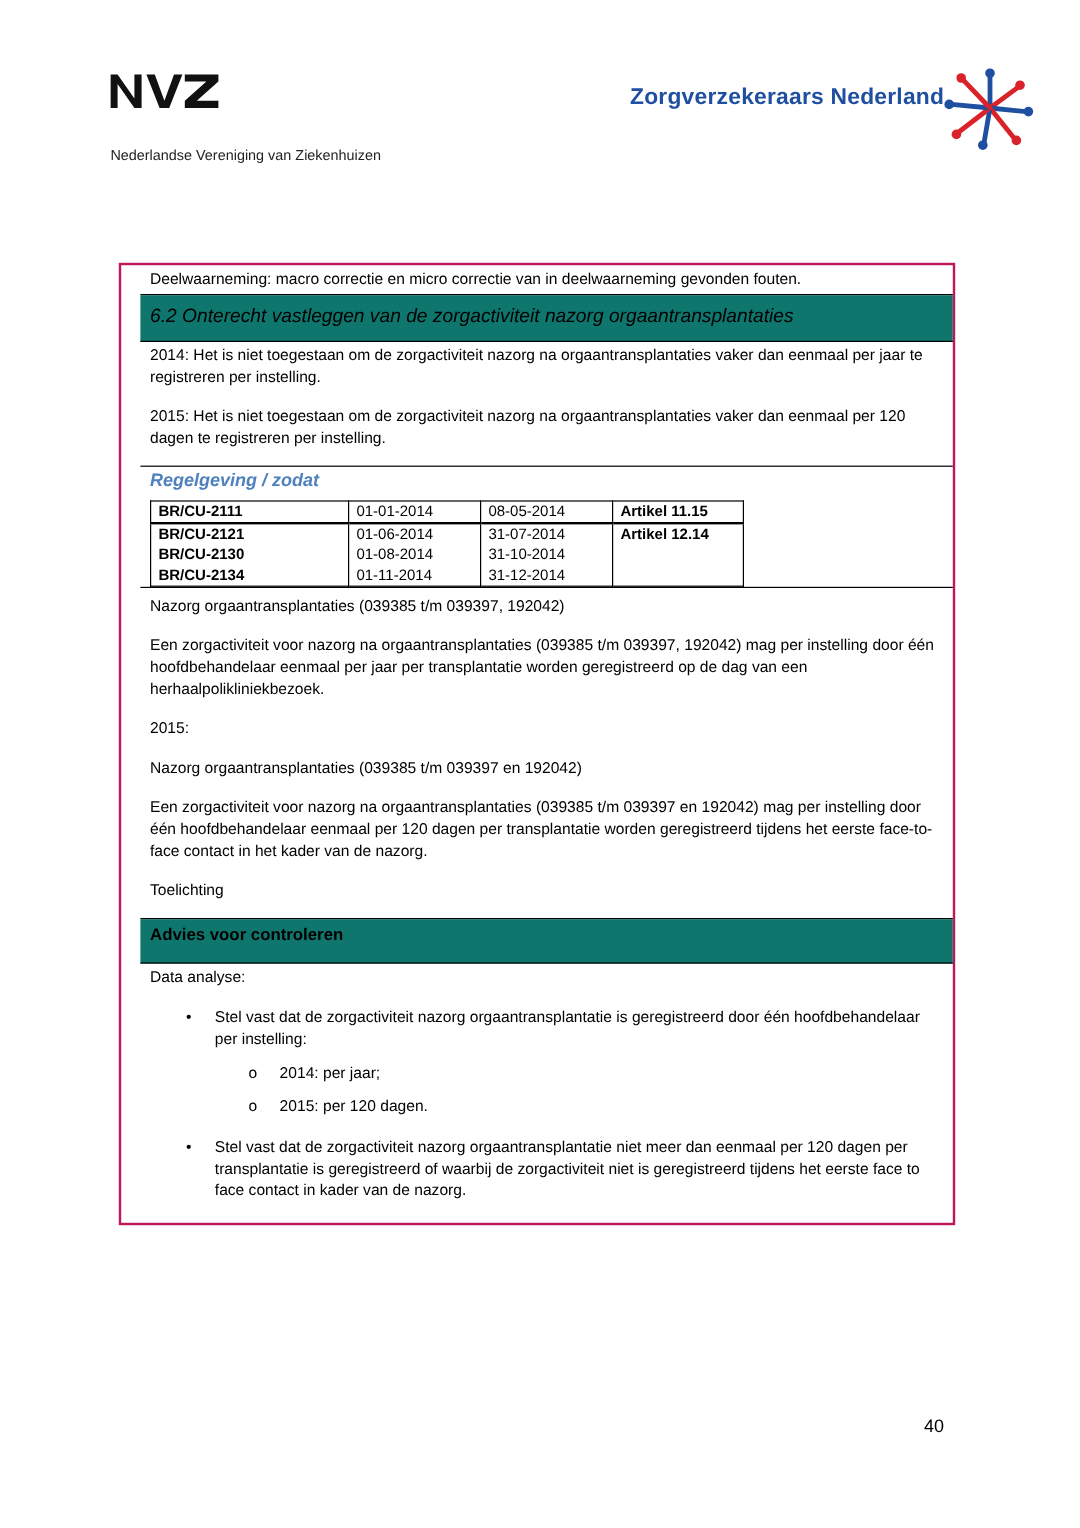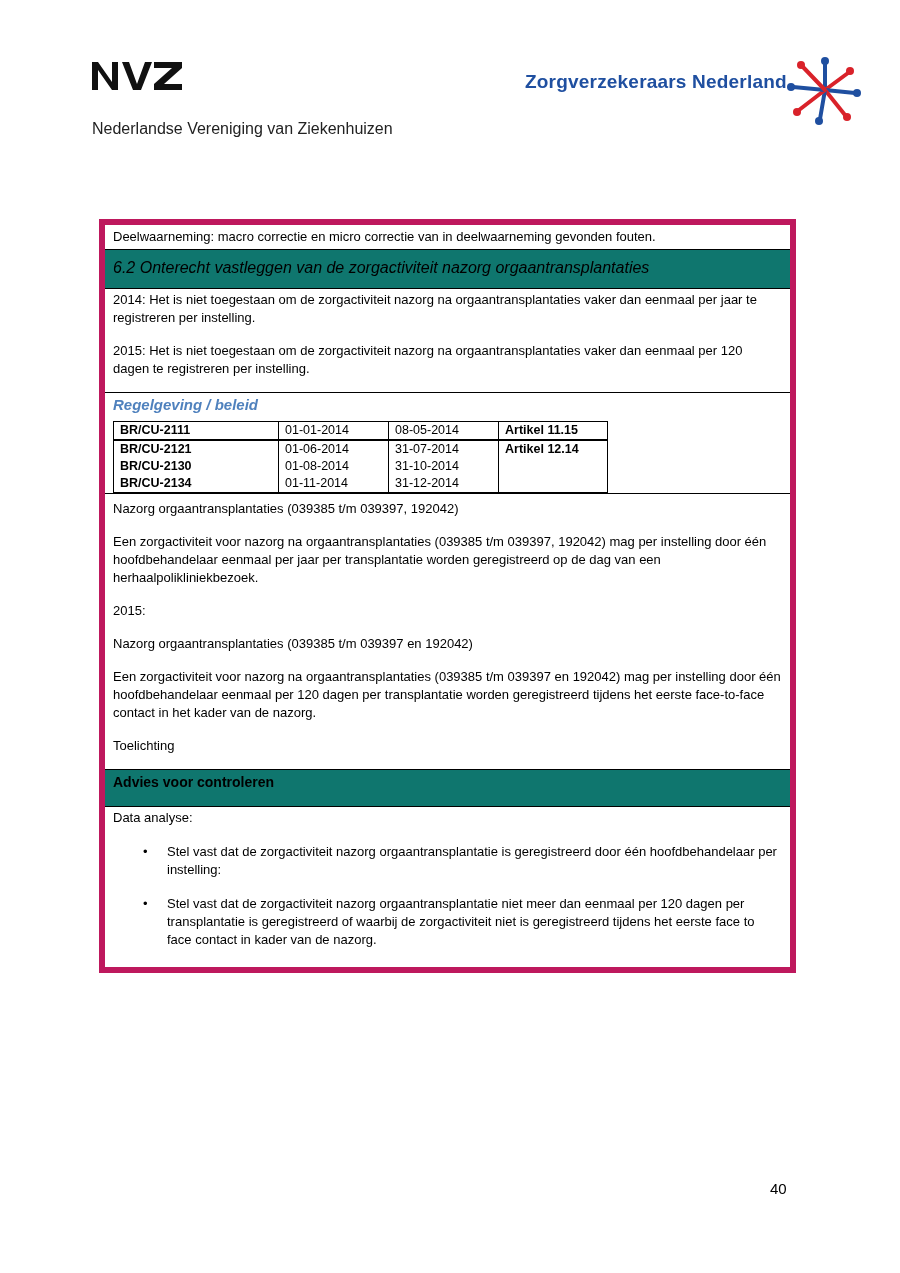--- a/index.html
+++ b/index.html
@@ -2,31 +2,31 @@
 <html><head>
   <meta charset="utf-8">
   <style>
     * { box-sizing: border-box; margin: 0; padding: 0; }
     html, body { width: 900px; height: 1273px; background: #ffffff; }
     body { position: relative; font-family: "Liberation Sans", sans-serif; color: #000; font-size: 13px; line-height: 18px; }
 
     .header { position: absolute; top: 0; left: 0; width: 900px; height: 150px; }
     .logo-nvz { position: absolute; left: 92px; top: 58px; width: 220px; height: 80px; }
     .nvz-mark { position: absolute; left: 0; top: 2px; width: 92px; height: 32px; }
-    .nvz-sub { position: absolute; left: 0; top: 62px; font-size: 16px; color: #222; white-space: nowrap; }
+    .nvz-sub { position: absolute; left: 0; top: 62px; font-size: 12px; color: #222; white-space: nowrap; }
 
     .logo-nfu { position: absolute; left: 318px; top: 50px; width: 200px; height: 90px; }
     .nfu-circle { position: absolute; left: 0; top: 0; width: 90px; height: 90px; }
     .nfu-sub { position: absolute; left: 92px; top: 58px; font-size: 7px; line-height: 9px; color: #1f4fa0; font-weight: bold; white-space: nowrap; }
 
     .logo-zn { position: absolute; left: 525px; top: 55px; width: 345px; height: 70px; }
     .zn-text { position: absolute; left: 0; top: 18px; font-size: 19px; font-weight: bold; color: #1f4fa0; white-space: nowrap; letter-spacing: 0.2px; }
     .zn-mark { position: absolute; left: 260px; top: 0; width: 80px; height: 70px; }
 
-    .doc-table { position: absolute; left: 99px; top: 219px; width: 697px; border: 6px solid #be185d; }
+    .doc-table { position: absolute; left: 99px; top: 219px; width: 697px; border: 2px solid #be185d; padding-left: 16px; }
     .row { border-bottom: 1px solid #000; padding: 3px 8px 3px 8px; }
     .row:last-child { border-bottom: none; }
     .row p { margin-bottom: 15px; }
     .row p:last-child { margin-bottom: 0; }
 
     .row-shaded { background: #0f766e; }
     .section-title { font-style: italic; font-size: 16px; line-height: 22px; padding: 7px 8px 9px 8px; }
     .subsection { font-style: italic; font-weight: bold; color: #4f81bd; font-size: 15px; line-height: 20px; margin-bottom: 6px; }
     .advice-title { font-weight: bold; font-size: 14px; padding: 3px 8px 15px 8px; }
 
@@ -93,21 +93,21 @@
   </div>
 
   <div class="row row-shaded section-title">6.2 Onterecht vastleggen van de zorgactiviteit nazorg orgaantransplantaties</div>
 
   <div class="row" style="padding-top:2px; padding-bottom:14px;">
     <p>2014: Het is niet toegestaan om de zorgactiviteit nazorg na orgaantransplantaties vaker dan eenmaal per jaar te registreren per instelling.</p>
     <p>2015: Het is niet toegestaan om de zorgactiviteit nazorg na orgaantransplantaties vaker dan eenmaal per 120 dagen te registreren per instelling.</p>
   </div>
 
   <div class="row" style="padding-top:2px; padding-bottom:0;">
-    <div class="subsection">Regelgeving / beleid</div>
+    <div class="subsection">Regelgeving / zodat</div>
     <table class="reg">
       <tbody>
           <tr>
         <td class="code">BR/CU-2111</td>
         <td class="date">01-01-2014</td>
         <td class="date">08-05-2014</td>
         <td class="art">Artikel 11.15</td>
       </tr>
       <tr class="thick">
         <td class="code">
@@ -140,20 +140,24 @@
     <p>Toelichting</p>
   </div>
 
   <div class="row row-shaded advice-title">Advies voor controleren</div>
 
   <div class="row" style="padding-top:2px; padding-bottom:2px;">
     <div>Data analyse:</div>
     <ul class="bul">
       <li>
         <span>Stel vast dat de zorgactiviteit nazorg orgaantransplantatie is geregistreerd door één hoofdbehandelaar per instelling:</span>
+        <ul class="sub">
+          <li>2014: per jaar;</li>
+          <li>2015: per 120 dagen.</li>
+        </ul>
       </li>
       <li>
         <span>Stel vast dat de zorgactiviteit nazorg orgaantransplantatie niet meer dan eenmaal per 120 dagen per transplantatie is geregistreerd of waarbij de zorgactiviteit niet is geregistreerd tijdens het eerste face to face contact in kader van de nazorg.</span>
       </li>
     </ul>
   </div>
 </div>
 
 <div class="page-num">40</div>
 

